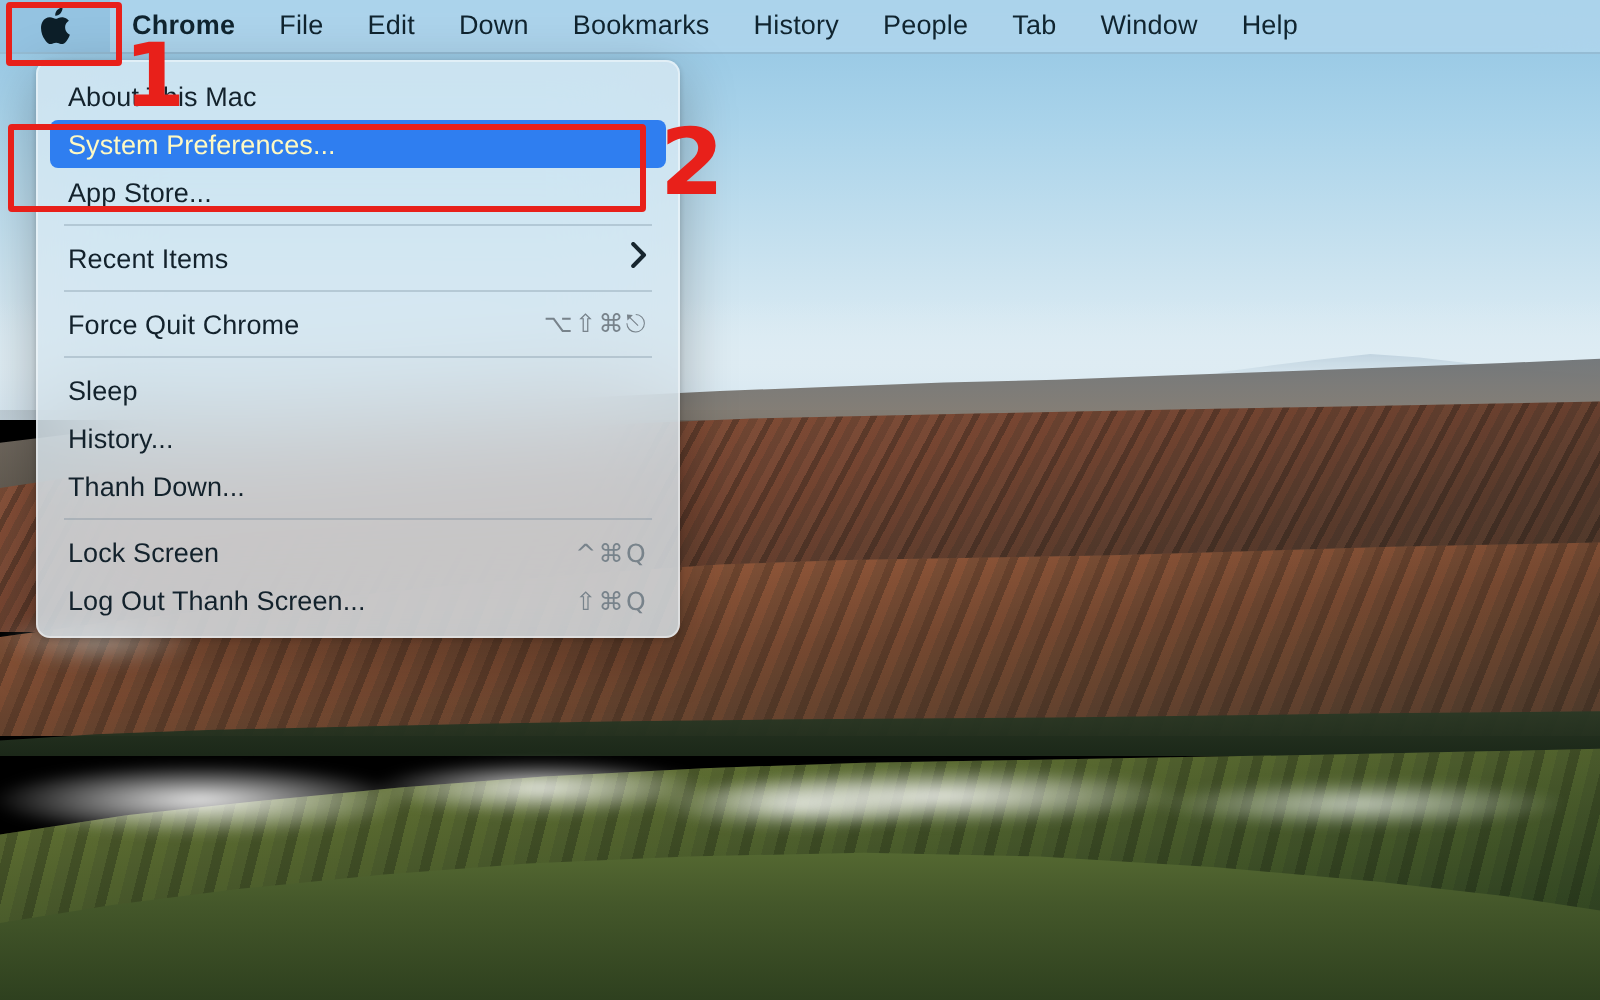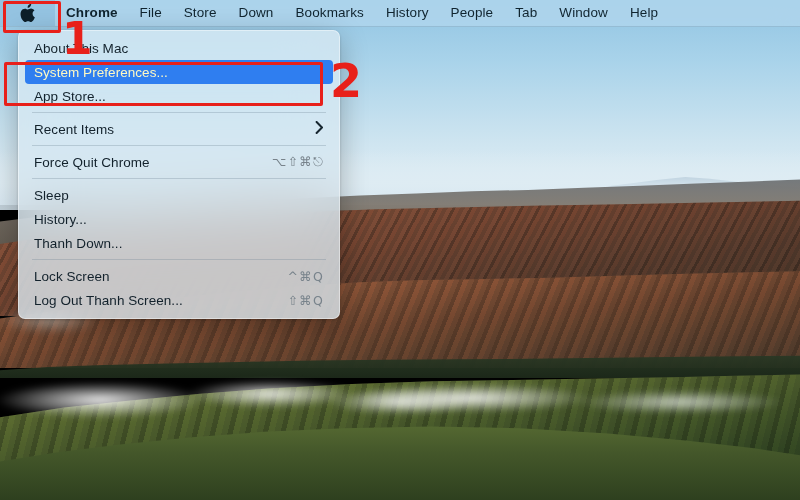--- a/index.html
+++ b/index.html
@@ -208,21 +208,21 @@
     <div class="mb-apple">
       <span>
         <svg width="15" height="18" viewBox="0 0 15 18" aria-hidden="true">
           <path fill="#0d1f29" d="M10.3 2.6c.63-.77 1.06-1.84.94-2.9-.9.04-2 .6-2.65 1.36-.58.67-1.1 1.76-.96 2.8 1.01.08 2.04-.51 2.67-1.26z"></path>
           <path fill="#0d1f29" d="M11.23 4.6c-1.46-.09-2.7.83-3.4.83-.7 0-1.77-.78-2.92-.76-1.5.02-2.89.87-3.66 2.22-1.56 2.71-.4 6.72 1.12 8.92.74 1.08 1.63 2.29 2.8 2.25 1.12-.04 1.55-.72 2.9-.72s1.73.72 2.92.7c1.21-.02 1.97-1.1 2.71-2.18.85-1.25 1.2-2.46 1.22-2.52-.03-.01-2.34-.9-2.36-3.56-.02-2.23 1.82-3.3 1.9-3.35-1.04-1.53-2.65-1.7-3.23-1.83z"></path>
         </svg>
       </span>
     </div>
     <div class="mb-item mb-bold">Chrome</div>
     <div class="mb-item">File</div>
-    <div class="mb-item">Store</div>
+    <div class="mb-item">Edit</div>
     <div class="mb-item">Down</div>
     <div class="mb-item">Bookmarks</div>
     <div class="mb-item">History</div>
     <div class="mb-item">People</div>
     <div class="mb-item">Tab</div>
     <div class="mb-item">Window</div>
     <div class="mb-item">Help</div>
   </div>
 
   <div id="applemenu">

